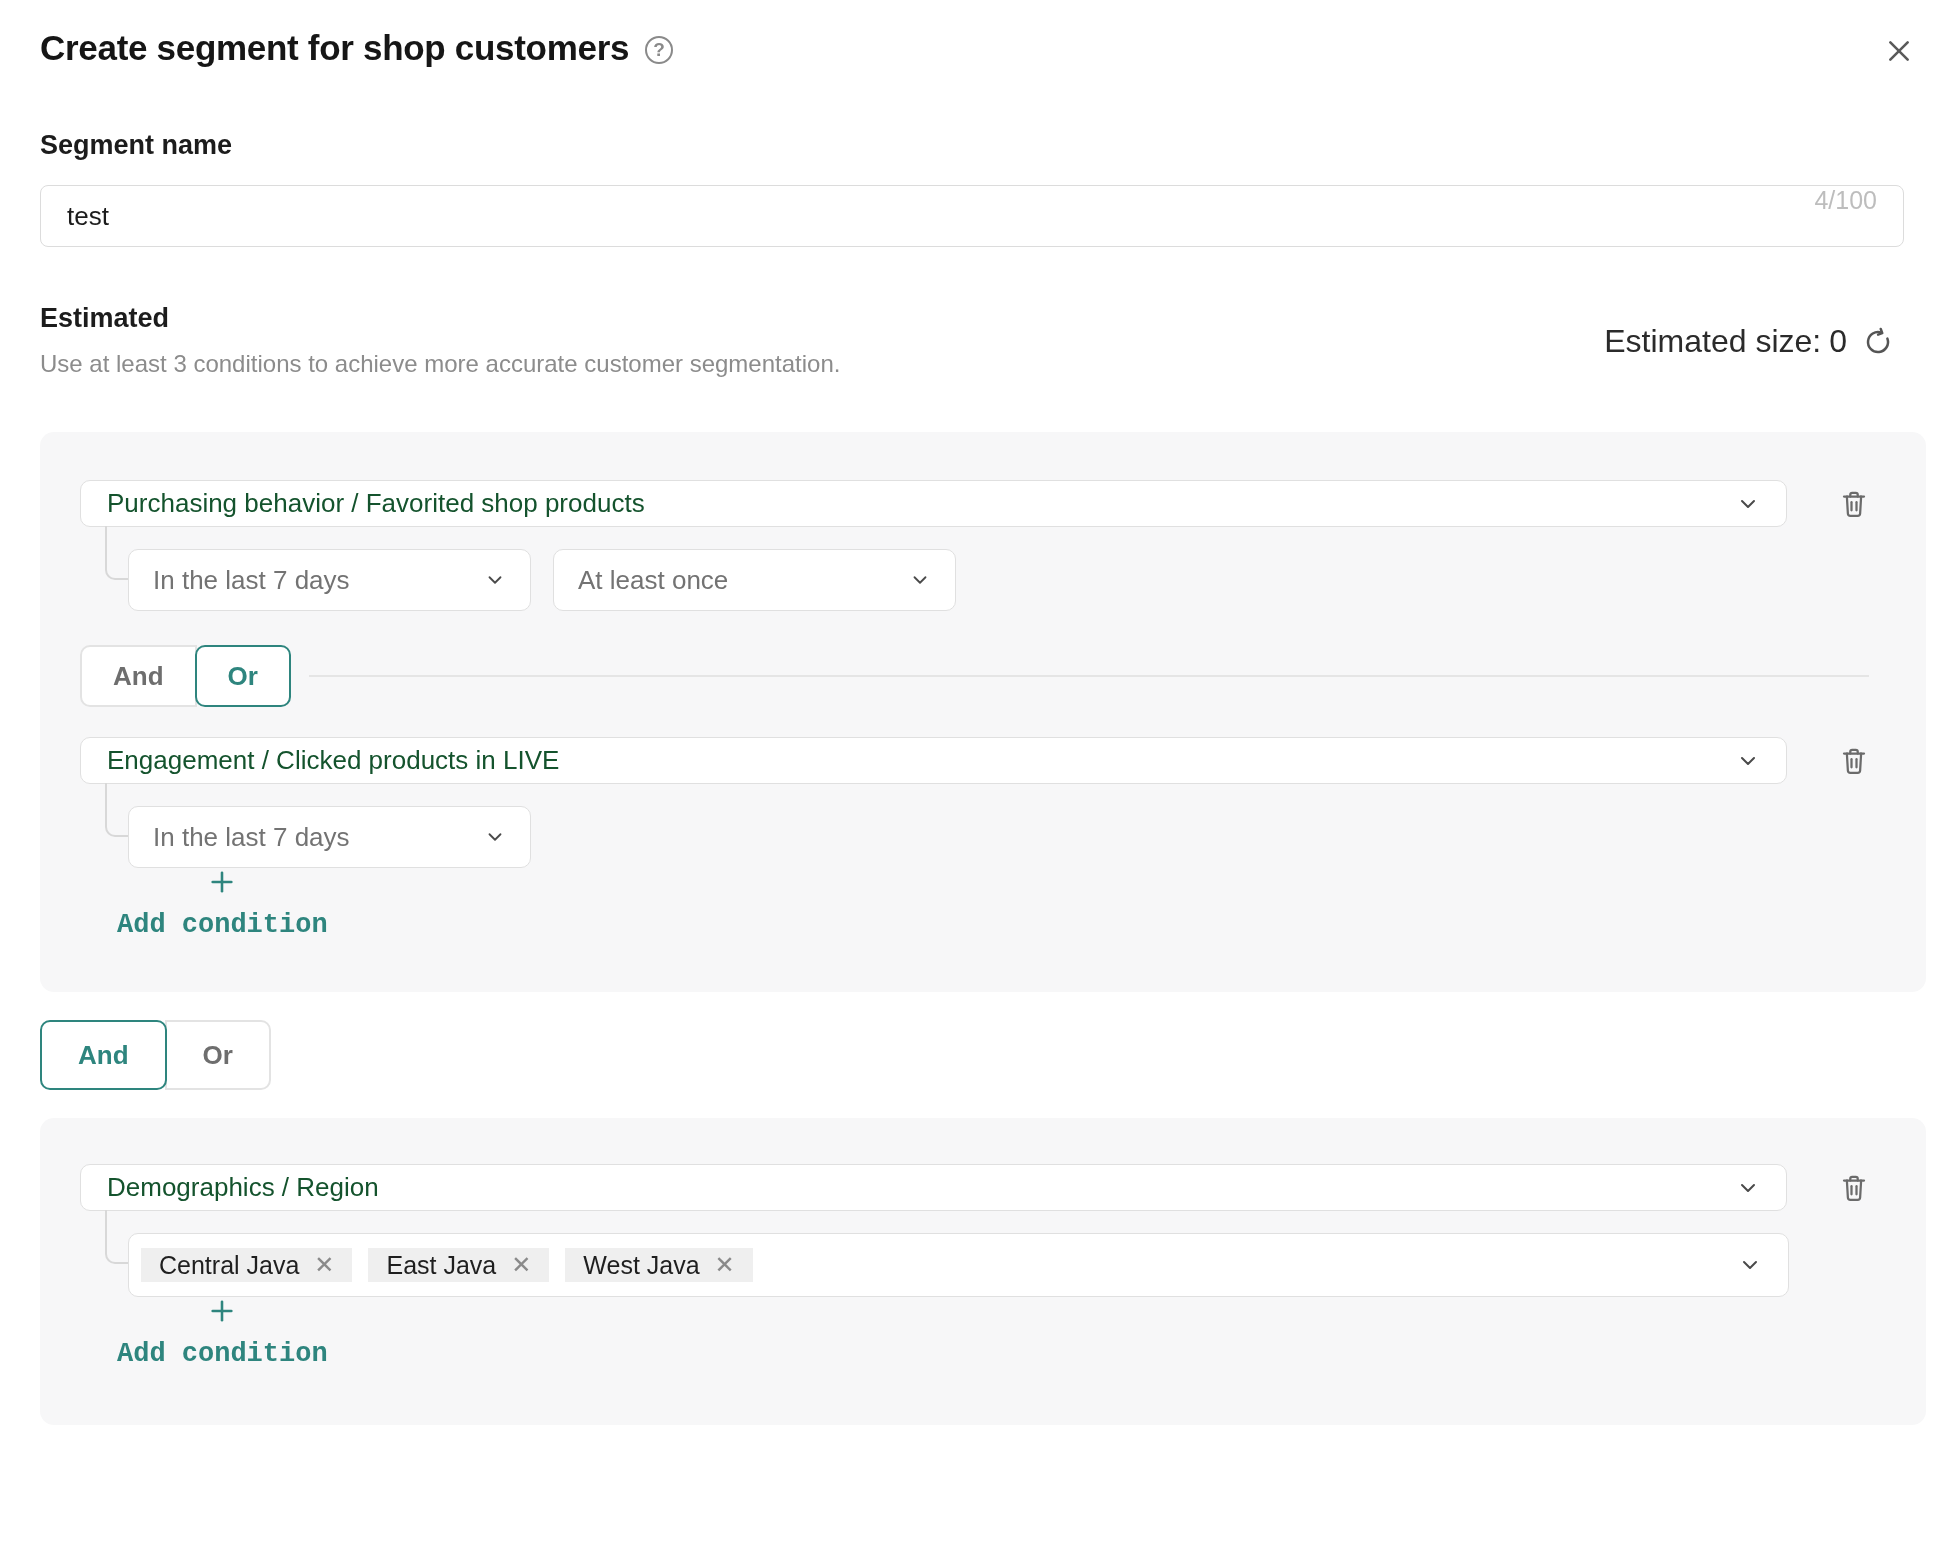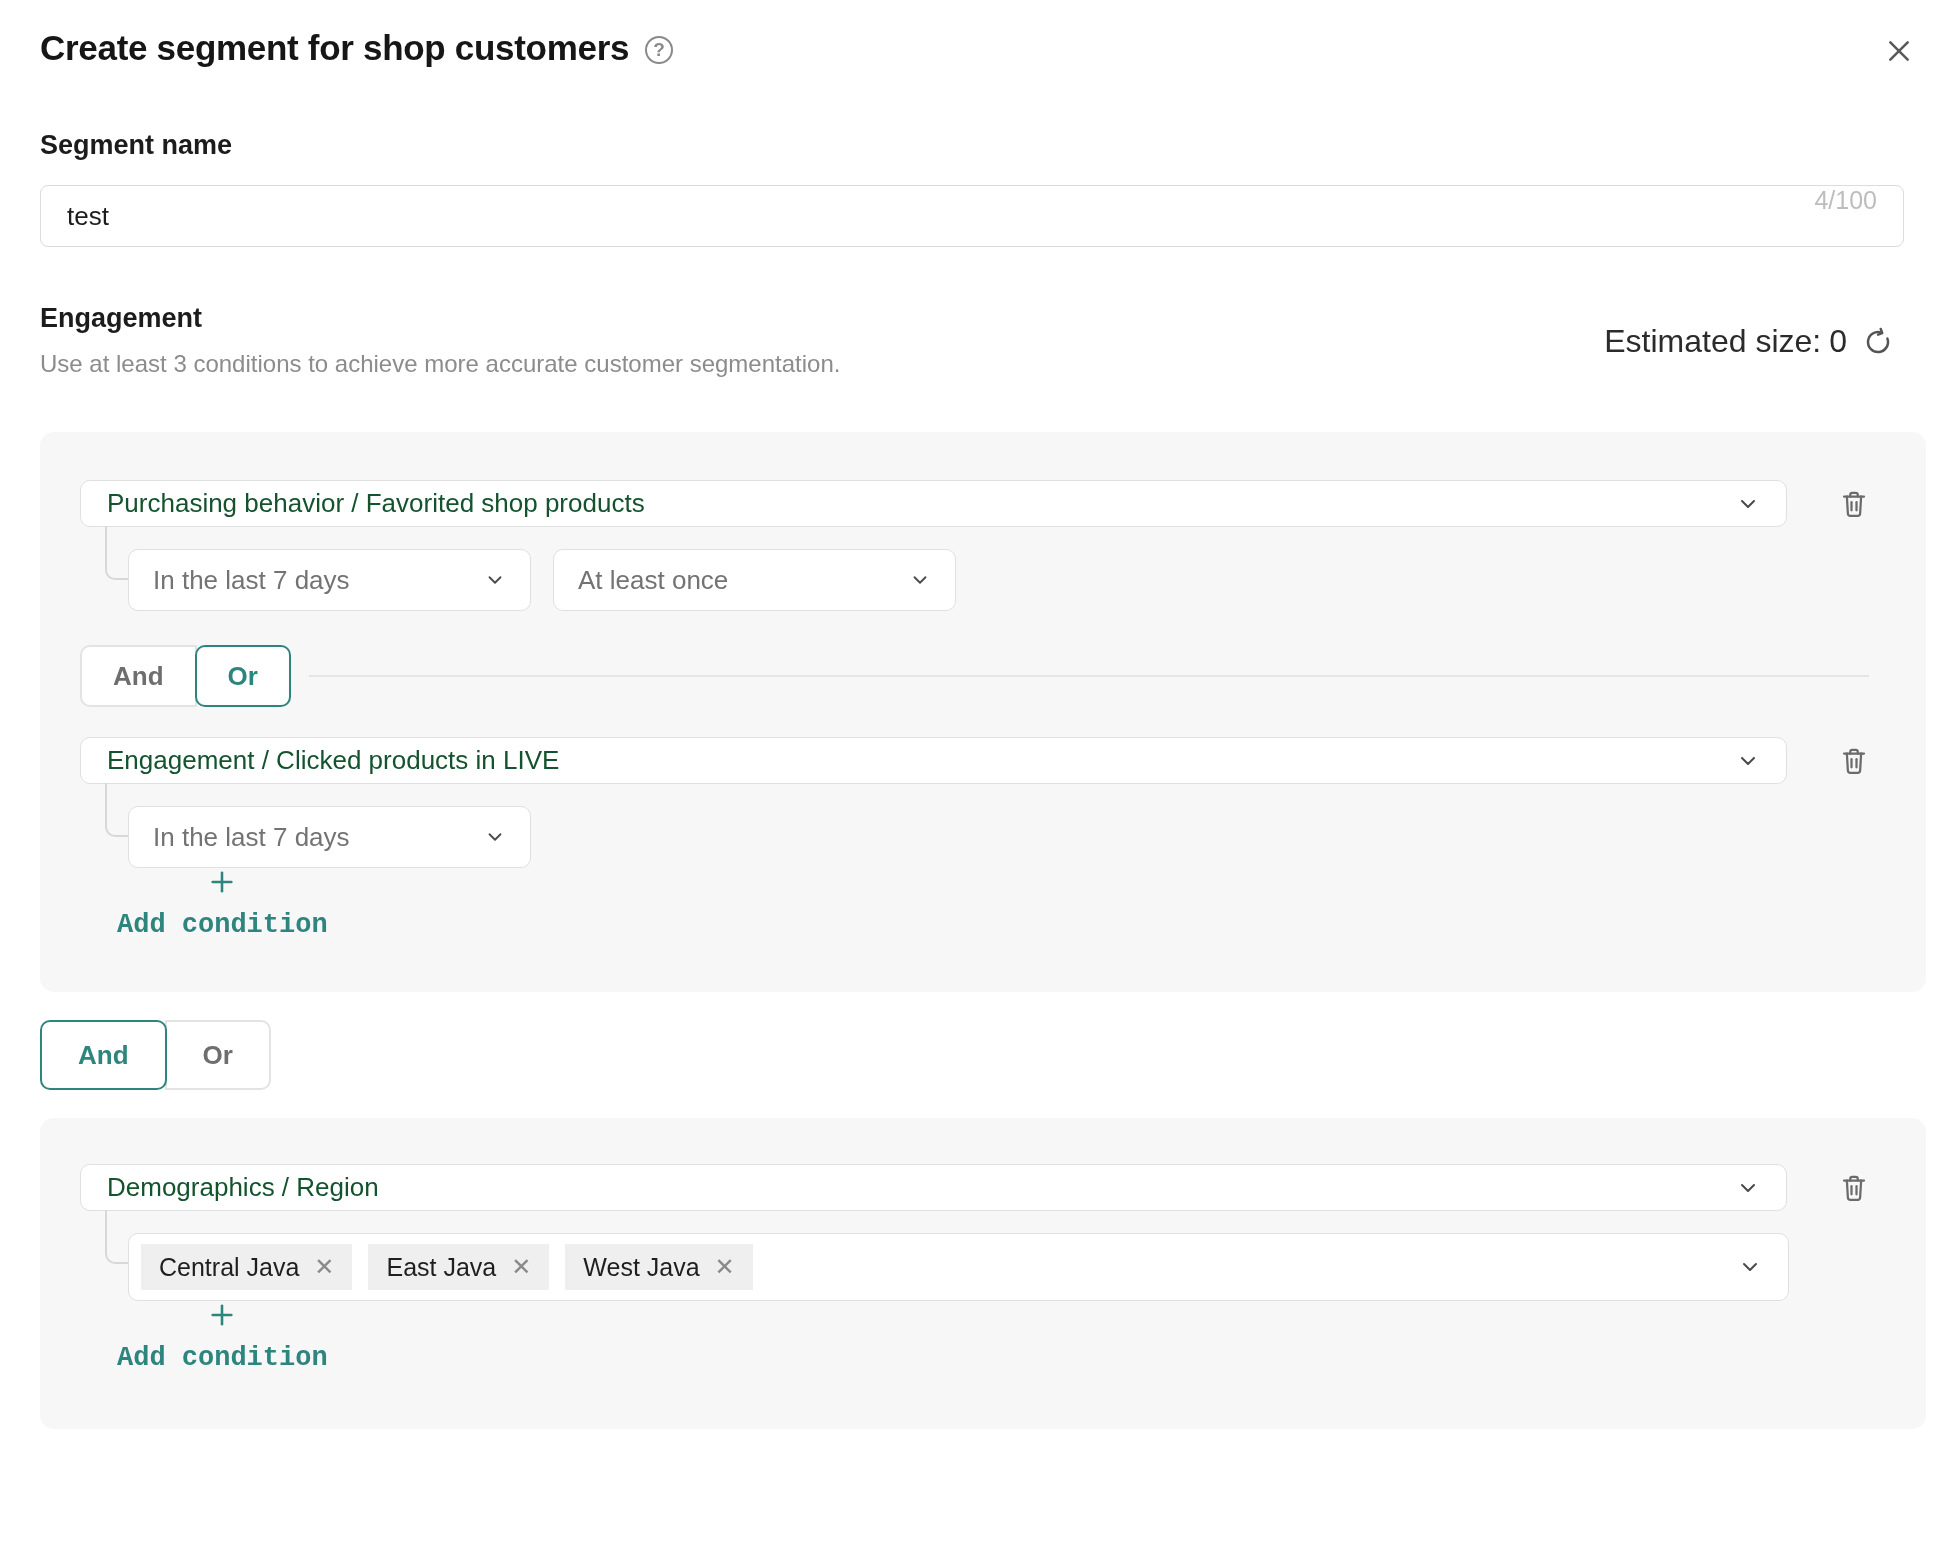--- a/index.html
+++ b/index.html
@@ -108,21 +108,21 @@
     color: #2e857e; font-size: 27px; font-weight: 700; font-family: Liberation Mono, monospace; flex-direction: column;
   }
 
   
   .multi-select {
     flex: 1; min-height: 64px; background: #fff; border: 1px solid #e0e0e0; border-radius: 10px;
     display: flex; align-items: center; gap: 16px;
     padding: 10px 26px 10px 12px; margin-right: 80px; cursor: pointer;
   }
   .tag {
-    background: #efefef; border-radius: 0; height: 46px;
+    background: #efefef; border-radius: 0; height: 34px;
     display: inline-flex; align-items: center; gap: 15px;
     padding: 0 18px; font-size: 25px; color: #1f1f1f;
   }
   .tag-remove {
     color: #8a8a8a; font-size: 24px; line-height: 1; cursor: pointer;
     background: none; border: none; font-family: inherit; padding: 0;
   }
   .ms-chevron { margin-left: auto; line-height: 0; }
 </style>
 </head>
@@ -144,21 +144,21 @@
 
   
   <div class="field-label">Segment name</div>
   <div class="name-input-wrap">
     <input class="name-input" type="text" value="test" style="">
     <span class="char-counter">4/100</span>
   </div>
 
   
   <div class="conditions-head">
-    <div class="conditions-title">Engagement</div>
+    <div class="conditions-title">Estimated</div>
     <div class="conditions-sub">Use at least 3 conditions to achieve more accurate customer segmentation.</div>
     <div class="estimated-row">
       <span>Estimated size:</span>
       <span style="margin-left:-8px;">0</span>
       <button class="refresh-btn">
         <svg width="30" height="30" viewBox="0 0 24 24" fill="none" stroke="#555" stroke-width="2" stroke-linecap="round" stroke-linejoin="round">
           <path d="M14.74 4.48 A8 8 0 1 0 19.52 9.26"></path>
           <polyline points="14.2 1.6 15.4 4.9 12.1 6.1"></polyline>
         </svg>
       </button>

